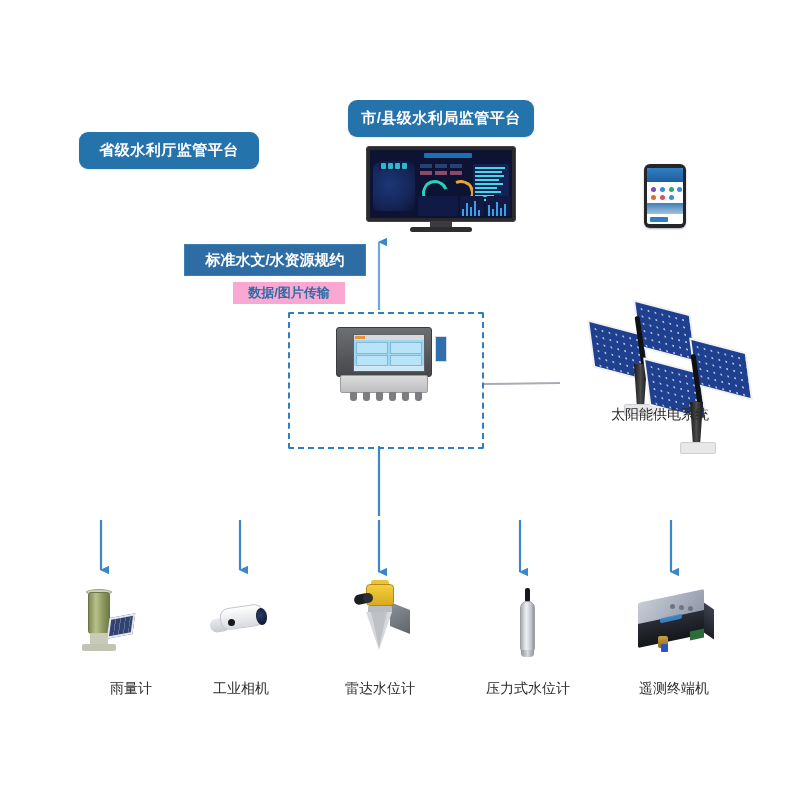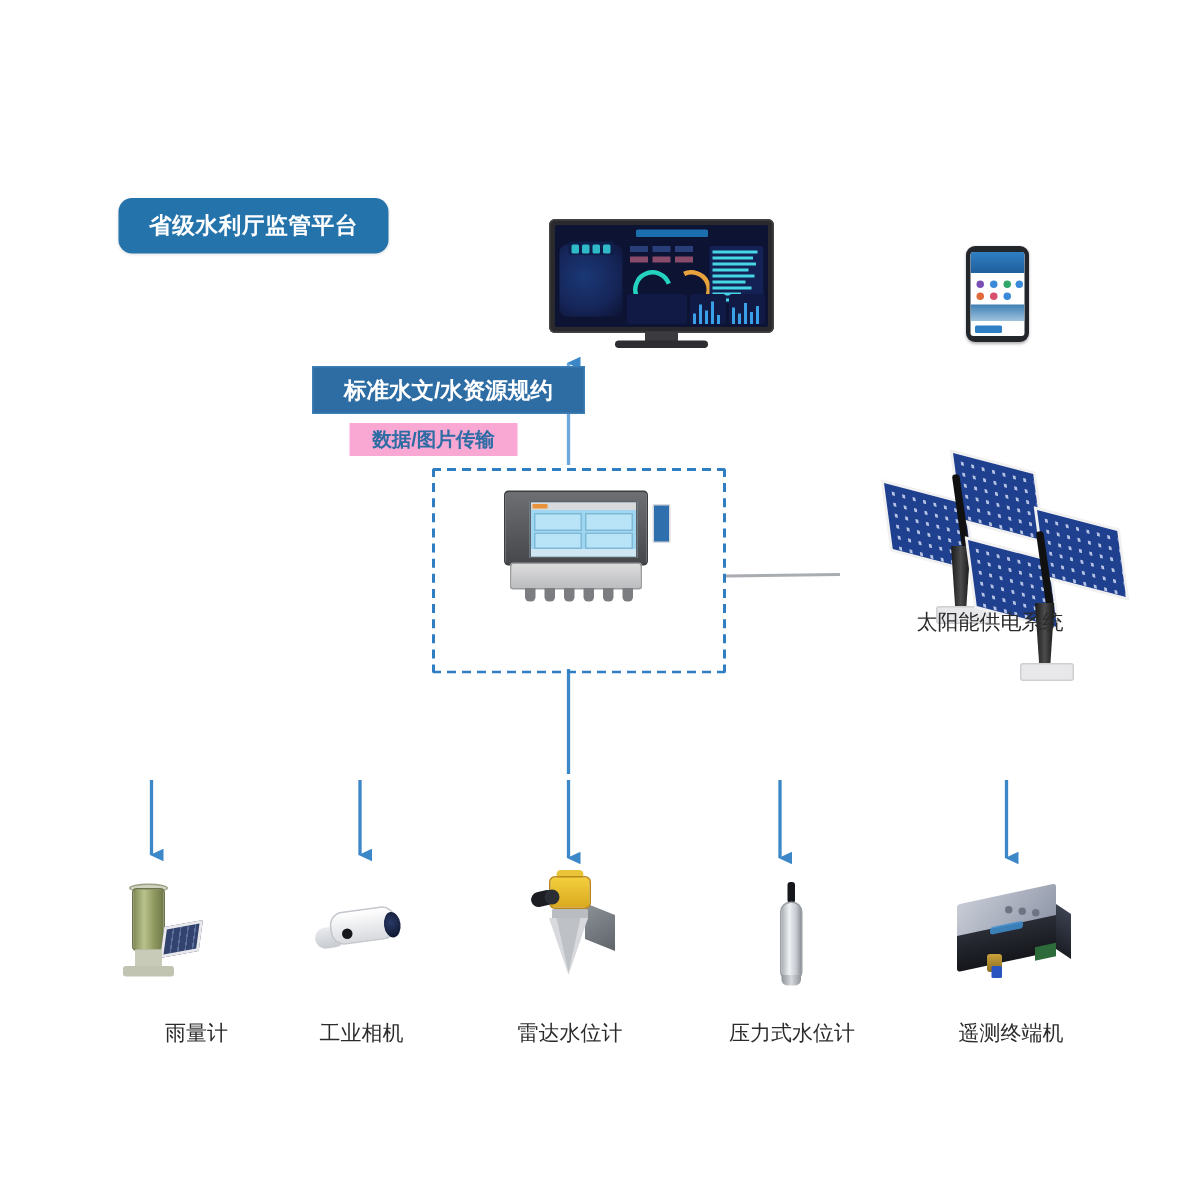--- a/index.html
+++ b/index.html
@@ -13,21 +13,21 @@
     background:#2573ab;color:#ffffff;border-radius:9px;
     font-size:15px;font-weight:bold;letter-spacing:.5px;white-space:nowrap;
     box-shadow:0 1px 2px rgba(0,0,0,.10);
   }
   #box-prov{left:79px;top:132px;width:180px;height:37px;}
   #box-city{left:348px;top:100px;width:186px;height:37px;}
   #box-app {left:614px;top:114px;width:160px;height:37px;}
 
   
   #proto-label{
-    position:absolute;left:208px;top:244px;width:180px;height:30px;
+    position:absolute;left:184px;top:244px;width:180px;height:30px;
     display:flex;align-items:center;justify-content:center;
     background:#2e6da4;border:1px solid #3c7fb5;color:#ffffff;
     font-size:15px;font-weight:bold;white-space:nowrap;
   }
   #data-label{
     position:absolute;left:233px;top:282px;width:112px;height:22px;
     display:flex;align-items:center;justify-content:center;
     background:#f9a8d4;color:#2e6da4;font-size:13px;font-weight:bold;white-space:nowrap;
   }
 
@@ -230,20 +230,21 @@
     <line x1="240" y1="520" x2="240" y2="570" stroke="#3c87c8" stroke-width="2.2" marker-end="url(#ar-dn)"></line>
     <line x1="379" y1="520" x2="379" y2="572" stroke="#3c87c8" stroke-width="2.2" marker-end="url(#ar-dn)"></line>
     <line x1="520" y1="520" x2="520" y2="572" stroke="#3c87c8" stroke-width="2.2" marker-end="url(#ar-dn)"></line>
     <line x1="671" y1="520" x2="671" y2="572" stroke="#3c87c8" stroke-width="2.2" marker-end="url(#ar-dn)"></line>
 
     <line x1="484" y1="384" x2="560" y2="383" stroke="#a9acb1" stroke-width="2"></line>
   </svg>
 
   <div class="platform-box" id="box-prov">省级水利厅监管平台</div>
 
+  <div class="platform-box" id="box-city">市/县级水利局监管平台</div>
 
 
   <div id="tv">
     <div id="tv-frame">
       <div id="tv-screen">
         <div class="db db-title"></div>
         <div class="db db-map"></div>
         <div class="db db-chipbar">
           <span class="db-chip" style="left:2px"></span>
           <span class="db-chip" style="left:9px"></span>

